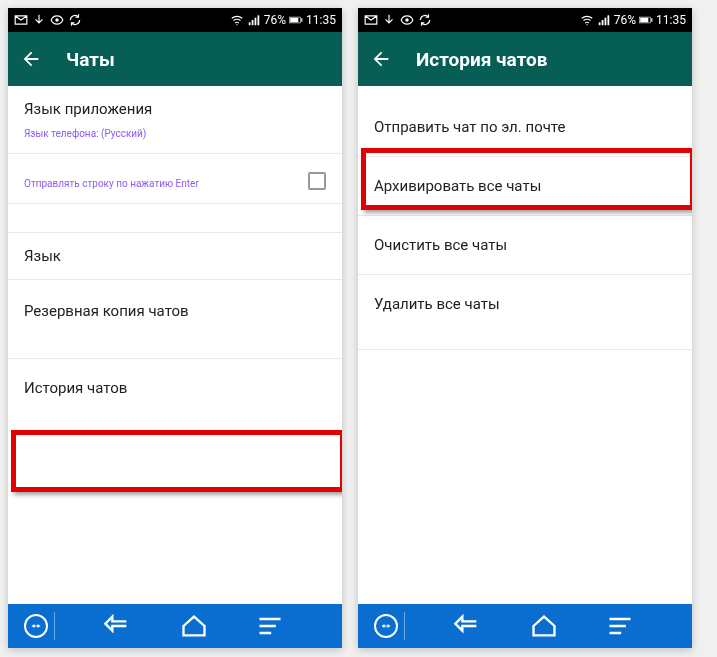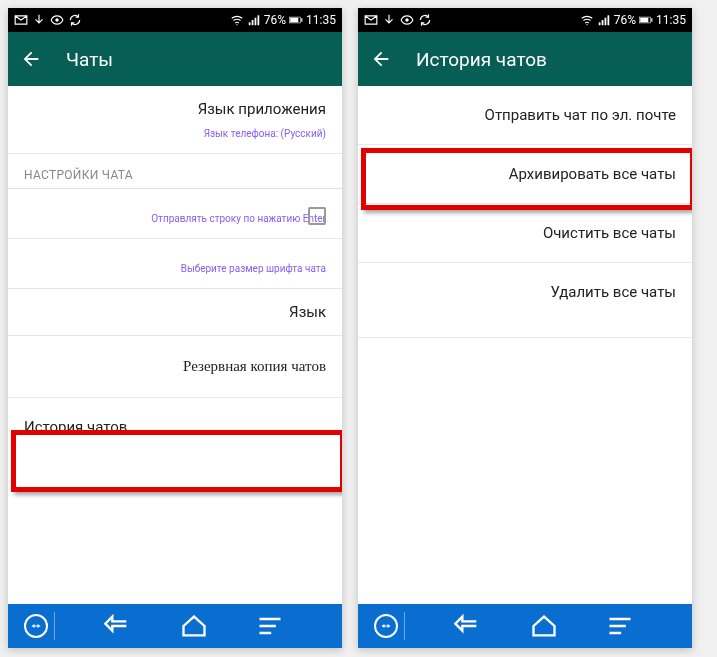--- a/index.html
+++ b/index.html
@@ -39,41 +39,41 @@
       height: 54px;
       background: #075e54;
       color: #fff;
       display: flex;
       align-items: center;
       padding: 0 12px;
       gap: 24px;
     }
     .back-arrow { width: 22px; height: 22px; }
     .back-arrow svg { width: 100%; height: 100%; fill: #fff; }
-    .appbar-title { font-size: 19px; font-weight: 400; }
+    .appbar-title { font-size: 19px; font-weight: 700; }
     .content {
       flex: 1;
       background: #fff;
       overflow: hidden;
       position: relative;
     }
     .item {
       padding: 14px 16px;
       position: relative;
     }
     .item-title { font-size: 15px; color: #222; }
     .item-sub { font-size: 10px; color: #8b5cf6; margin-top: 10px; }
     .header-label {
       padding: 14px 16px 6px;
       font-size: 12px;
       color: #888;
       letter-spacing: 0.3px;
       border-bottom: 1px solid #e0e0e0;
     }
-    .divider { border-bottom: 1px solid #e8e8e8; text-align: right; }
+    .divider { border-bottom: 1px solid #e8e8e8; }
     .checkbox {
       position: absolute;
       right: 16px;
       top: 18px;
       width: 18px;
       height: 18px;
       border: 2px solid #999;
       border-radius: 2px;
     }
     .highlight-box {
@@ -159,32 +159,30 @@
           <path d="M20 11H7.8l5.6-5.6L12 4l-8 8 8 8 1.4-1.4L7.8 13H20z"></path>
         </svg></span>
     <span class="appbar-title">Чаты</span>
   </div>
 
   <div class="content">
     <div class="item divider">
       <div class="item-title">Язык приложения</div>
       <div class="item-sub">Язык телефона: (Русский)</div>
     </div>
-    <div class="header-label">НАСТРОЙКИ ЧАТА</div>
     <div class="item divider">
       <div class="item-sub">Отправлять строку по нажатию Enter</div>
       <div class="checkbox"></div>
     </div>
     <div class="item divider">
-      <div class="item-sub">Выберите размер шрифта чата</div>
     </div>
     <div class="item divider">
       <div class="item-title">Язык</div>
     </div>
-    <div class="item divider" style="padding-top:22px;padding-bottom:22px;font-family:Liberation Serif, serif;">
+    <div class="item divider" style="padding-top:22px;padding-bottom:38px;">
       <div class="item-title">Резервная копия чатов</div>
     </div>
     <div class="item" style="padding-top:20px;padding-bottom:20px;">
       <div class="item-title">История чатов</div>
     </div>
     <div class="highlight-box" style="left:3px; top:344px; width:334px; height:62px;"></div>
   </div>
 
   <div class="navbar">
     <div class="nav-left">
@@ -269,21 +267,21 @@
   </div>
 
   <div class="appbar">
     <span class="back-arrow"><svg viewBox="0 0 24 24">
           <path d="M20 11H7.8l5.6-5.6L12 4l-8 8 8 8 1.4-1.4L7.8 13H20z"></path>
         </svg></span>
     <span class="appbar-title">История чатов</span>
   </div>
 
   <div class="content">
-    <div class="item divider" style="padding-top:20px;padding-bottom:20px;">
+    <div class="item divider" style="padding-top:32px;padding-bottom:20px;">
       <div class="item-title">Отправить чат по эл. почте</div>
     </div>
     <div class="item divider" style="padding-top:20px;padding-bottom:20px;">
       <div class="item-title">Архивировать все чаты</div>
     </div>
     <div class="item divider" style="padding-top:20px;padding-bottom:20px;">
       <div class="item-title">Очистить все чаты</div>
     </div>
     <div class="item divider" style="padding-top:20px;padding-bottom:36px;">
       <div class="item-title">Удалить все чаты</div>

